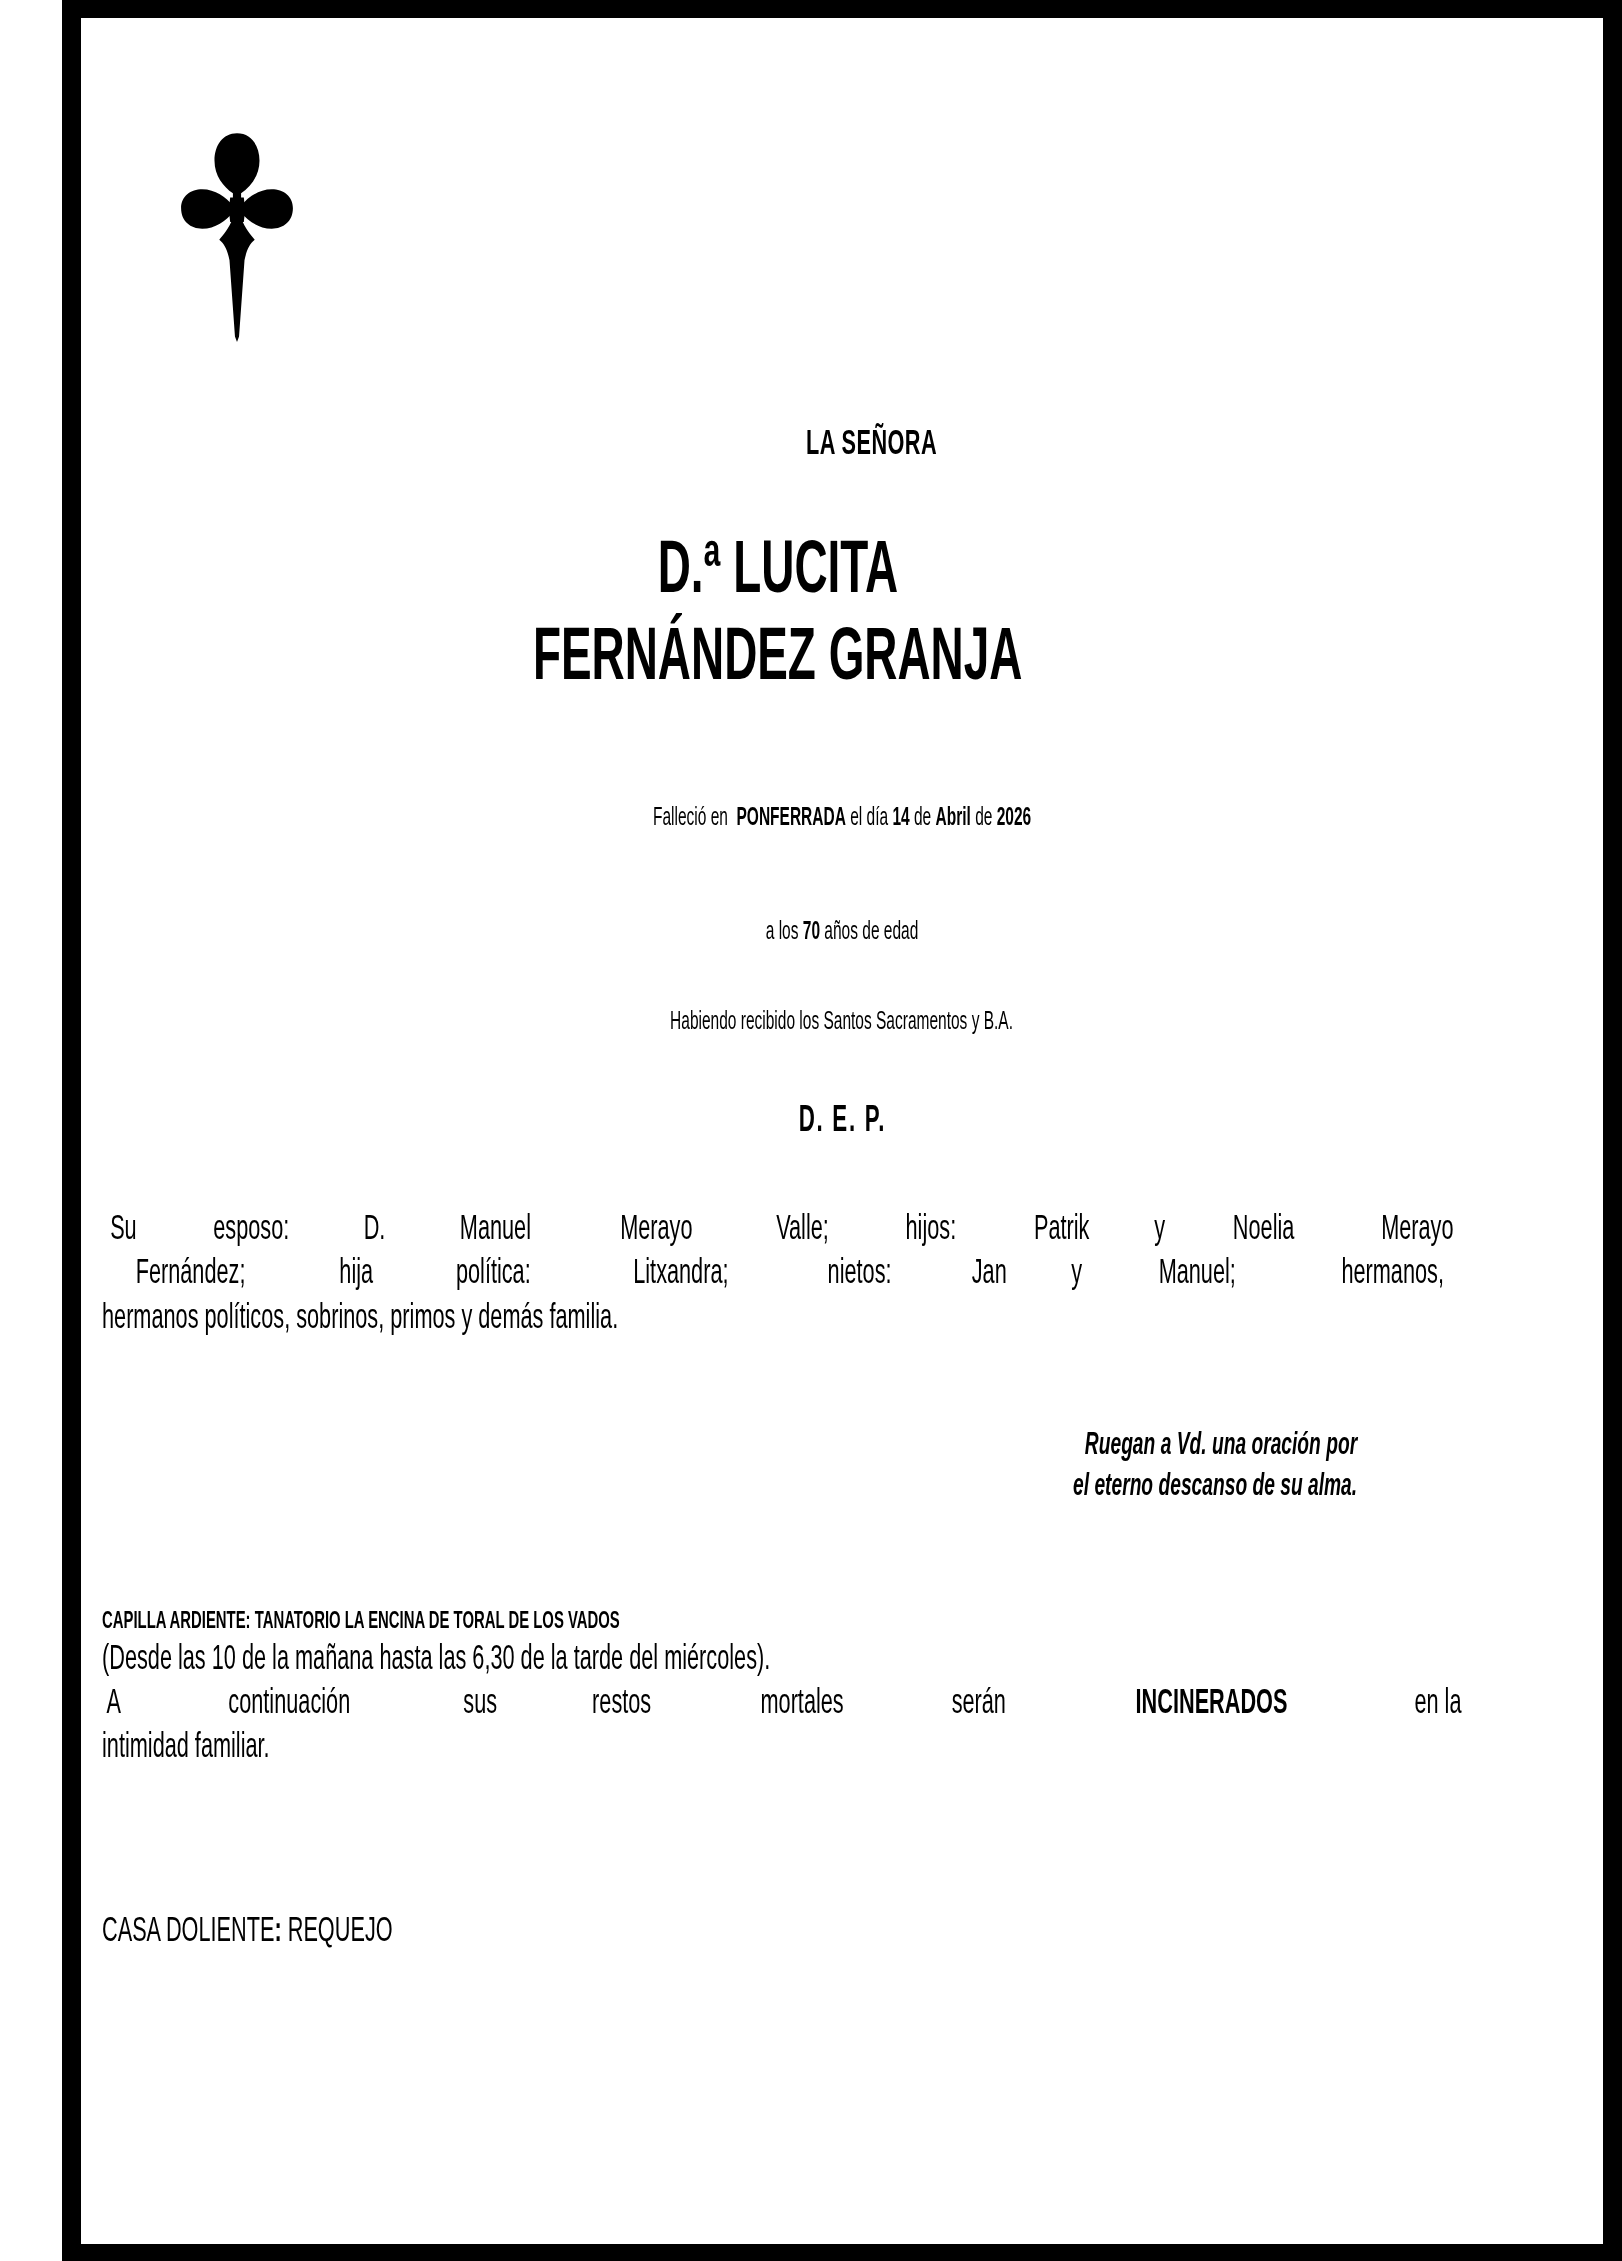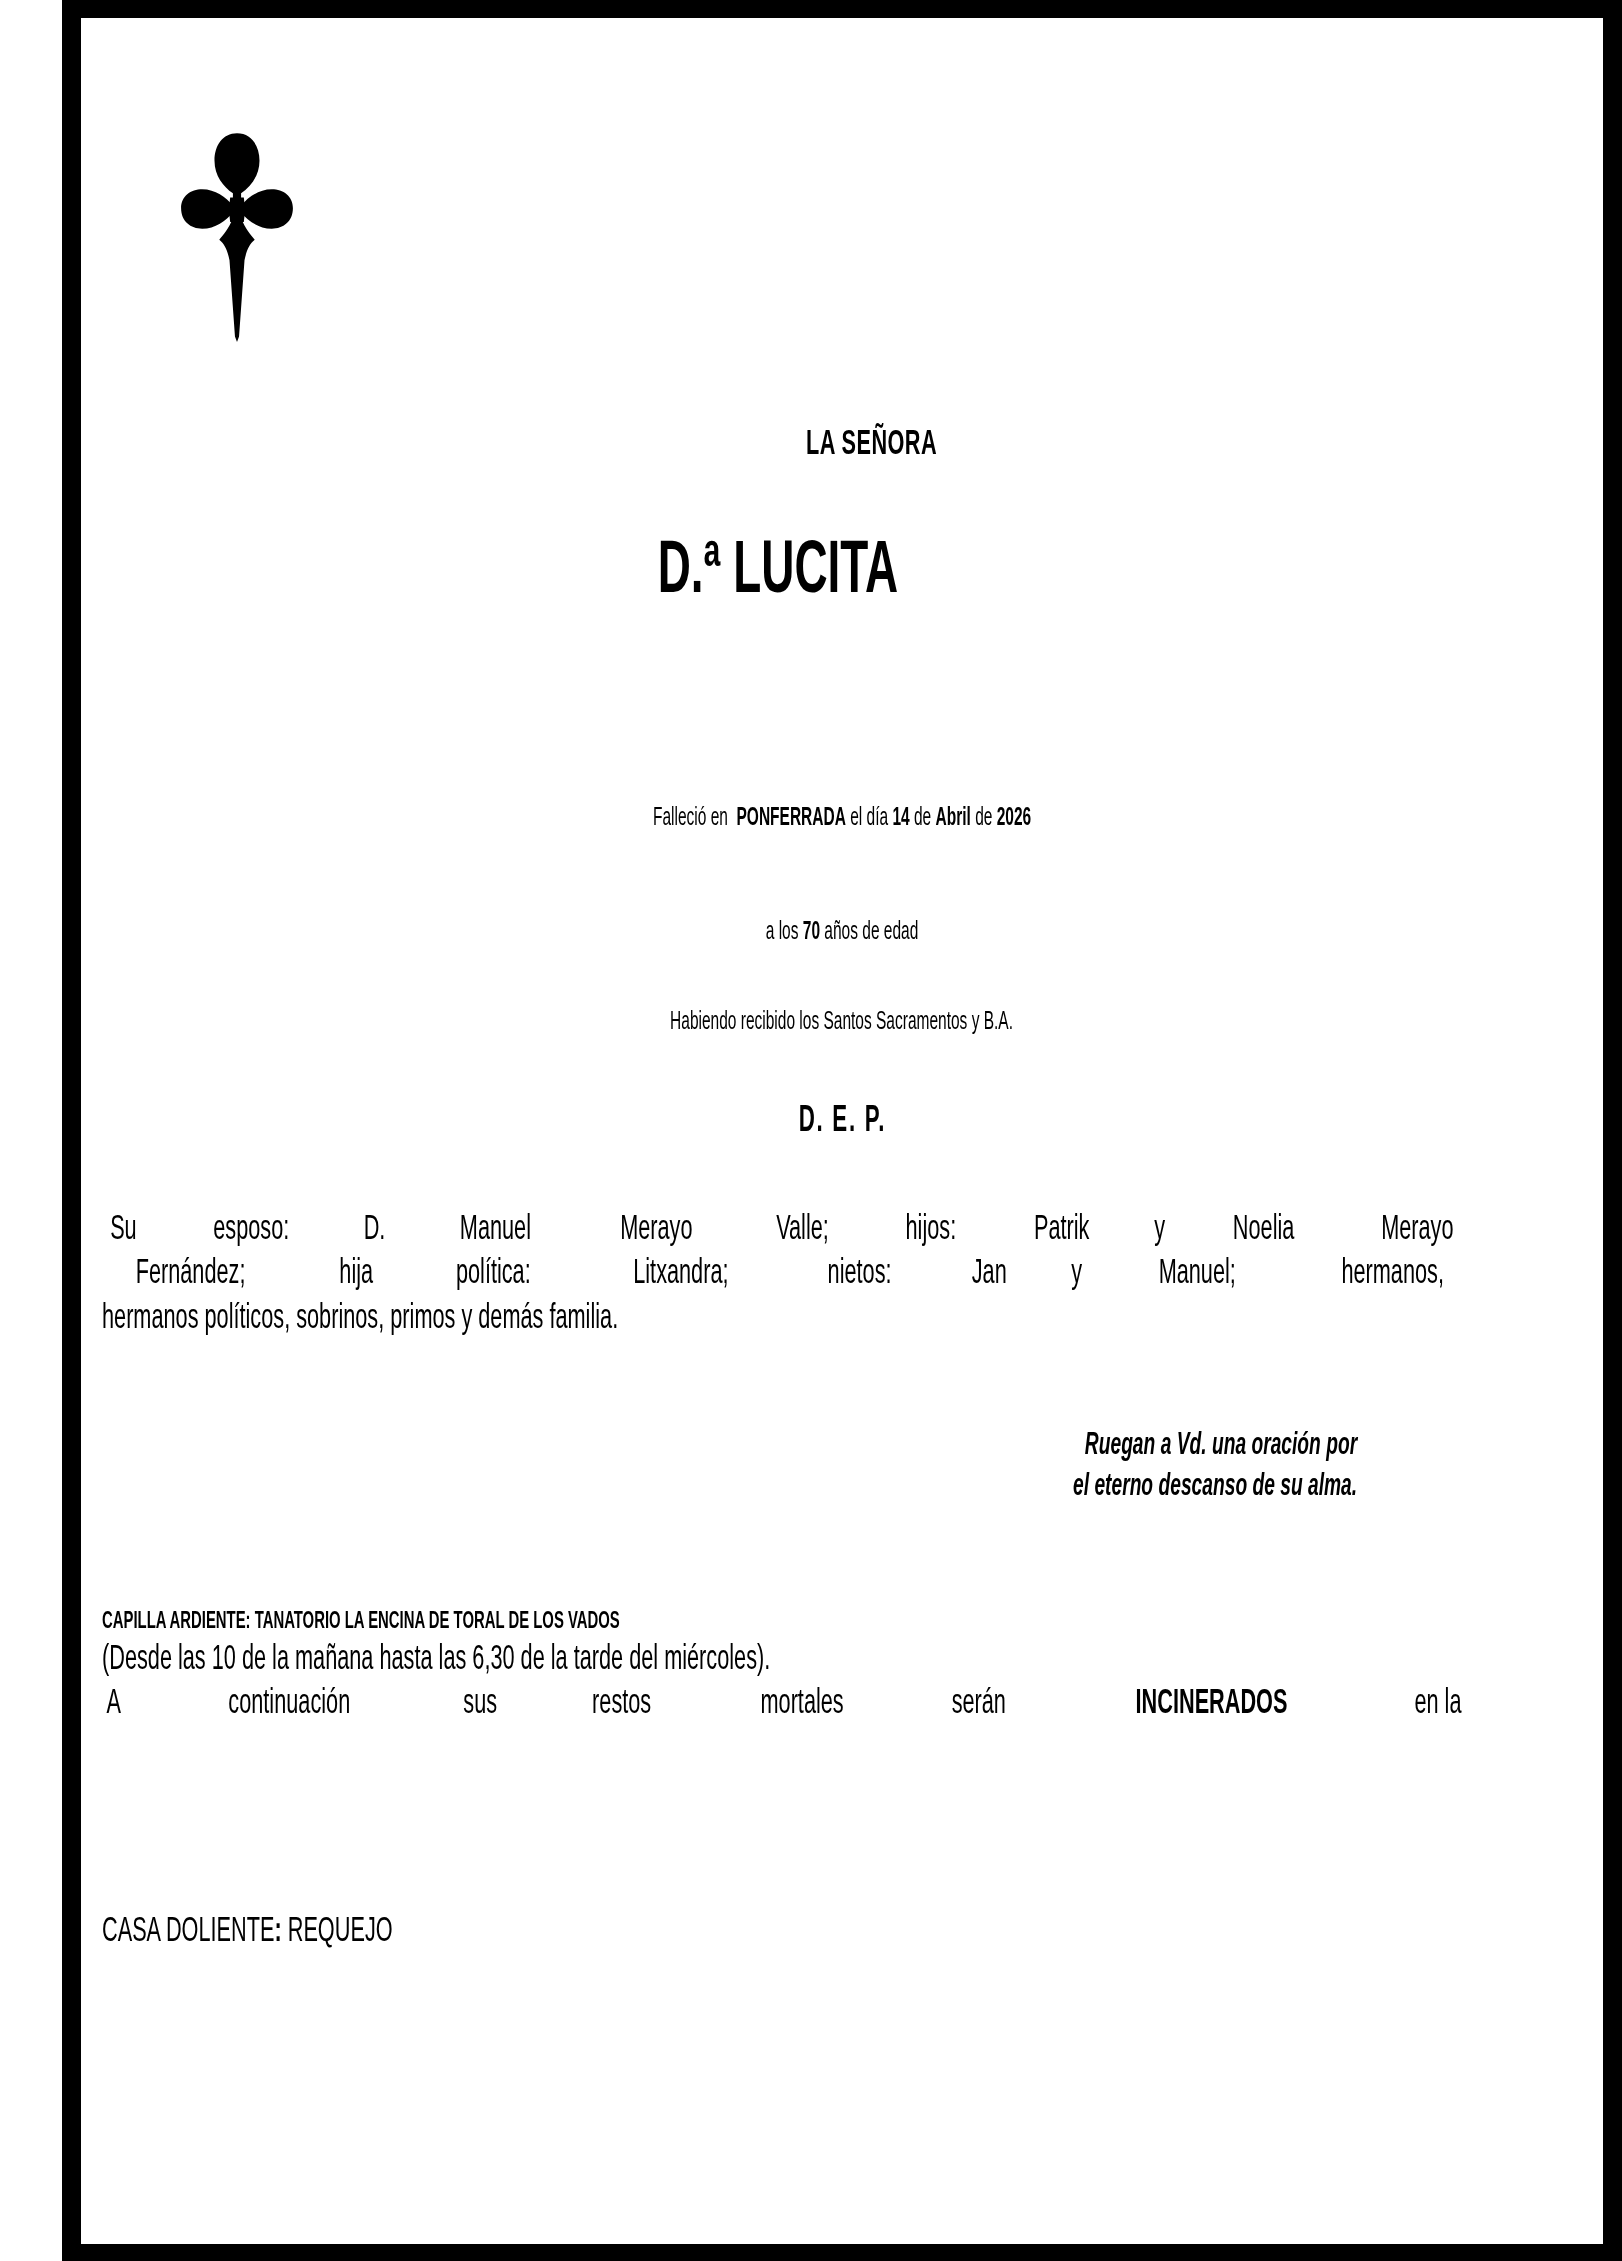--- a/index.html
+++ b/index.html
@@ -221,20 +221,23 @@
       </svg>
     </div>
 
     <div class="la-senora">
       <span class="cond">LA SEÑORA</span>
     </div>
 
     <div class="name-block">
       <div class="name-line">
         <span class="cond">D.ª LUCITA</span>
+      </div>
+      <div class="name-line">
+        <span class="cond">FERNÁNDEZ GRANJA</span>
       </div>
     </div>
 
     <div class="detail detail-1">
       <span class="cond"><span>Falleció en</span>&nbsp;
         <b>PONFERRADA</b>
         <span>el día</span>
         <b>14</b>
         <span>de</span>
         <b>Abril</b>
@@ -306,20 +309,23 @@
       <span class="l3">
         <span class="cond">A</span>
         <span class="cond">continuación</span>
         <span class="cond">sus</span>
         <span class="cond">restos</span>
         <span class="cond">mortales</span>
         <span class="cond">serán</span>
         <b class="cond">INCINERADOS</b>
         <span class="cond">en  la</span>
       </span>
+      <span class="l4">
+        <span class="cond-l">intimidad familiar.</span>
+      </span>
     </div>
 
     <div class="casa">
       <span class="cond-l"><span>CASA DOLIENTE</span><b>:</b>
         <span>REQUEJO</span></span>
     </div>
 
   </div>
 </div>
 

